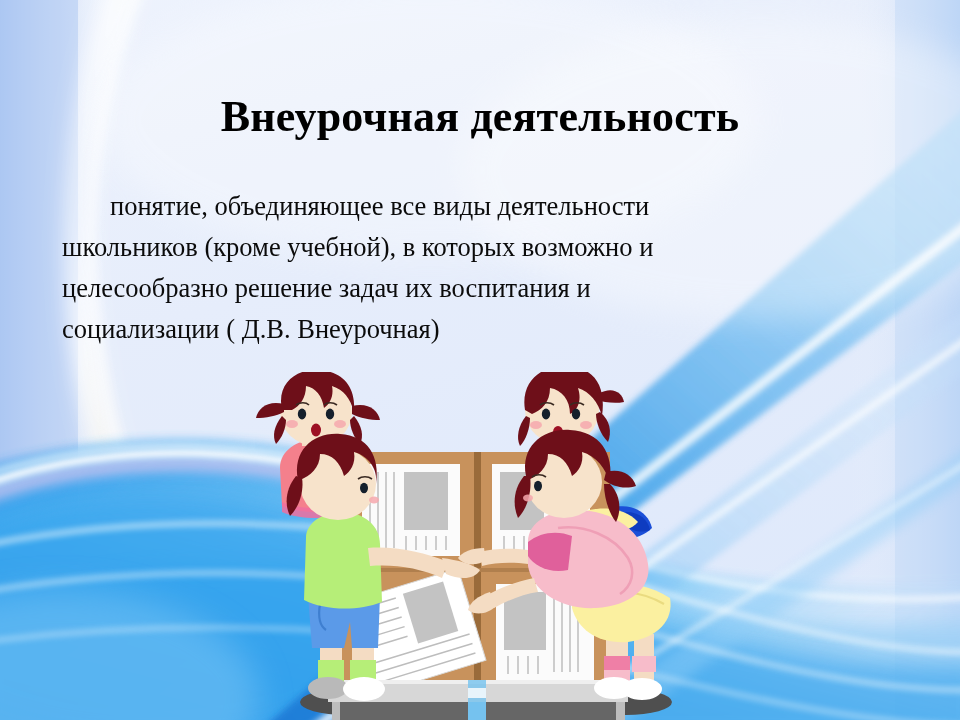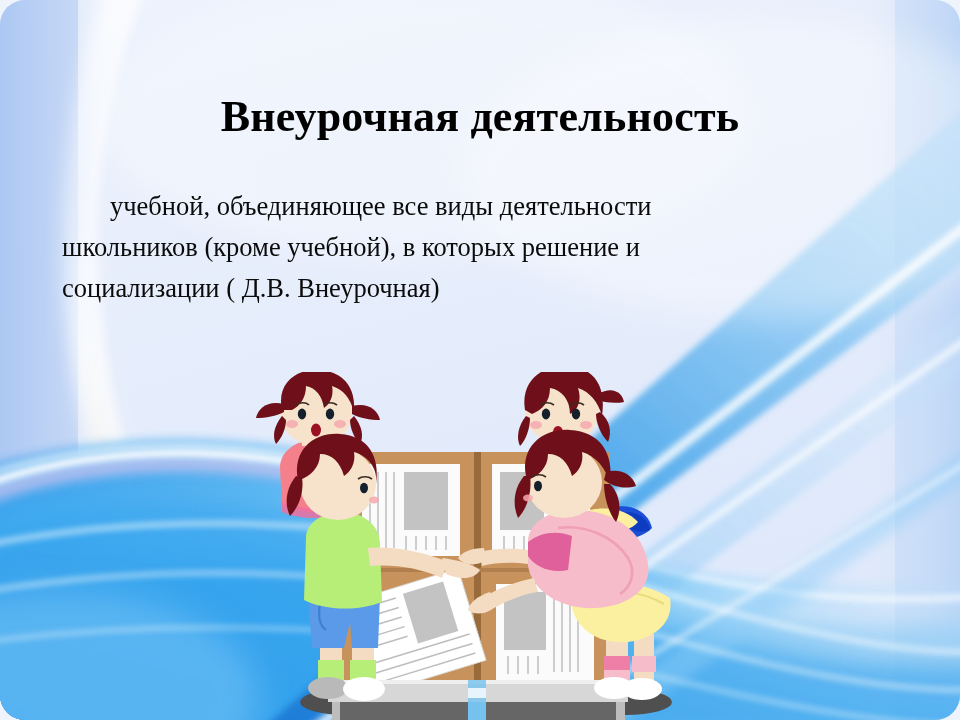--- a/index.html
+++ b/index.html
@@ -5,21 +5,20 @@
 <style>
   html,body{margin:0;padding:0;}
   body{
     width:960px;height:720px;overflow:hidden;
     font-family:"Liberation Serif","DejaVu Serif",serif;
     background:#eef3fc;
   }
   .slide{
     position:relative;width:960px;height:720px;overflow:hidden;
     background:#e9effb;
-    border-radius:25px;
   }
 
   
   .bg{position:absolute;inset:0;overflow:hidden;}
   .bg svg{position:absolute;inset:0;width:960px;height:720px;display:block;}
 
   
   .title{
     position:absolute;left:0;right:0;top:62px;
     text-align:center;
@@ -143,22 +142,23 @@
       <path d="M -20 642 C 220 612 470 630 700 686 C 830 716 920 726 980 726" stroke="#ffffff" stroke-width="3" fill="none" filter="url(#bl3)" opacity=".6"></path>
 
       <ellipse cx="760" cy="170" rx="300" ry="150" fill="#ffffff" opacity=".35" filter="url(#bl16)"></ellipse>
       <ellipse cx="430" cy="120" rx="330" ry="140" fill="#ffffff" opacity=".3" filter="url(#bl16)"></ellipse>
     </svg>
   </div>
 
   <h1 class="title">Внеурочная деятельность</h1>
 
   <div class="body-text">
-    <span class="ln first">учебной, объединяющее все виды деятельности</span>
-    <span class="ln">школьников (кроме учебной), в которых решение и</span>
+    <span class="ln first">понятие, объединяющее все виды деятельности</span>
+    <span class="ln">школьников (кроме учебной), в которых возможно и</span>
+    <span class="ln">целесообразно решение задач их воспитания и</span>
     <span class="ln">социализации ( Д.В. Внеурочная)</span>
   </div>
 
   <div class="illu">
     <svg viewBox="0 0 500 348">
       <defs>
         <clipPath id="cp">
             <rect x="0" y="0" width="500" height="348"></rect>
           </clipPath>
       </defs>

